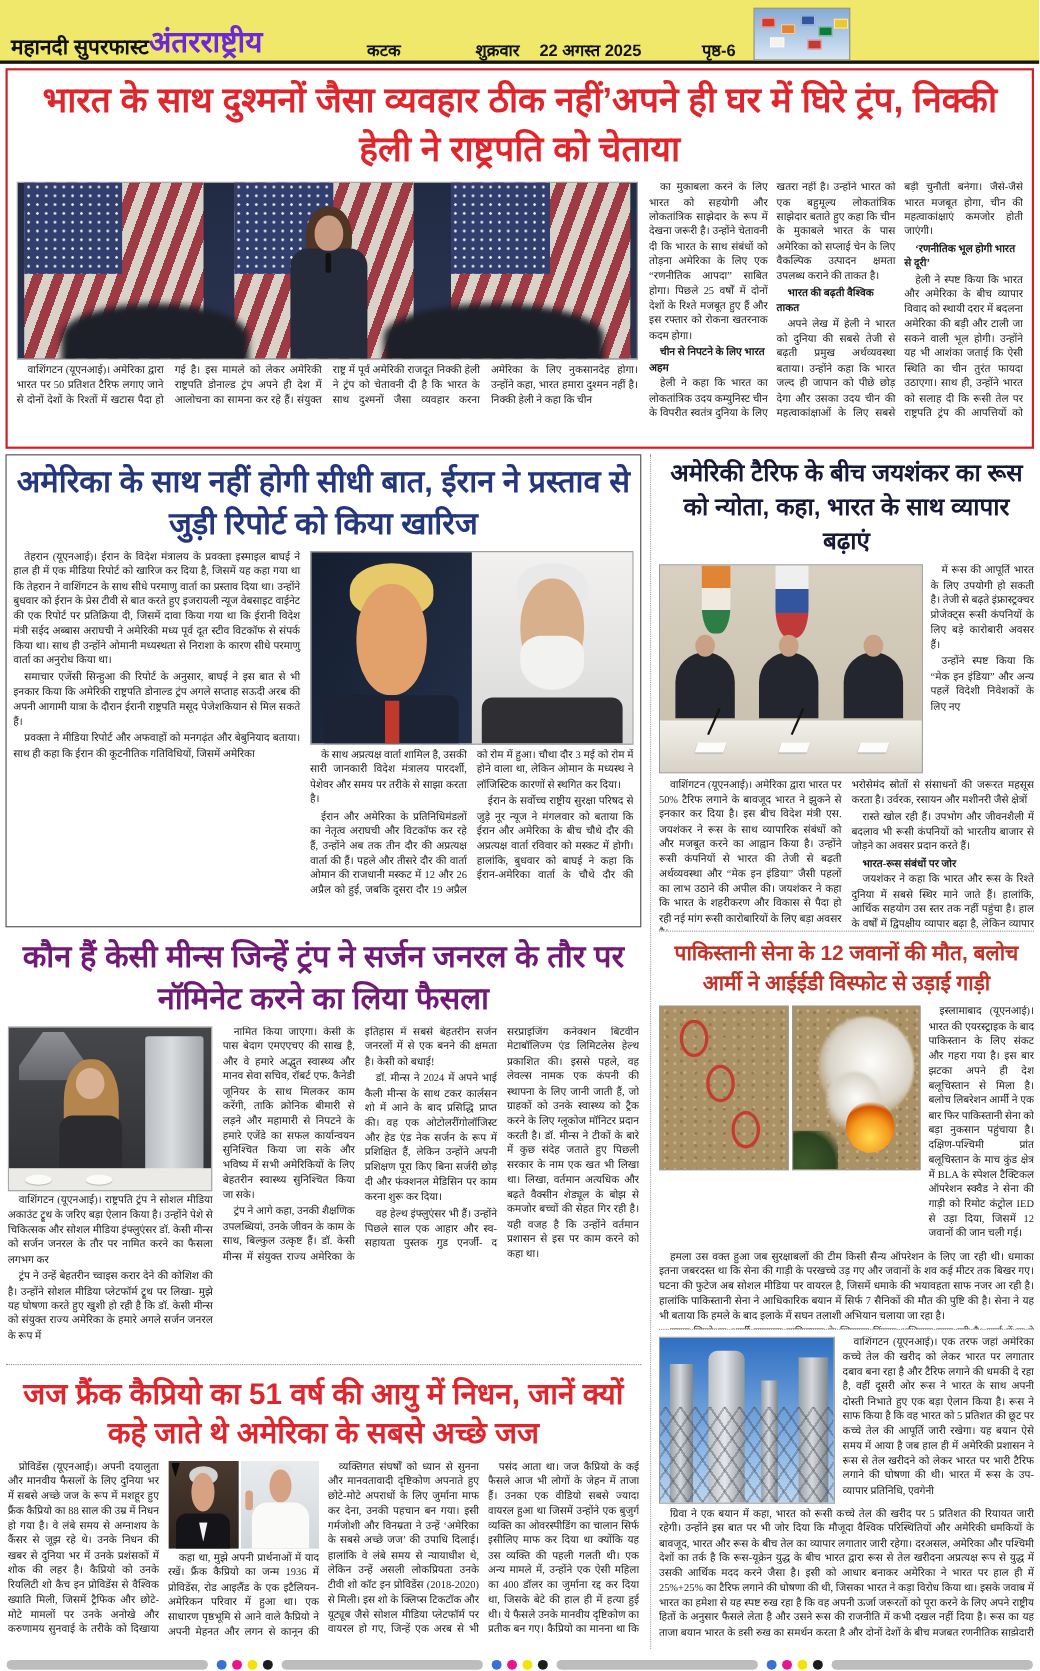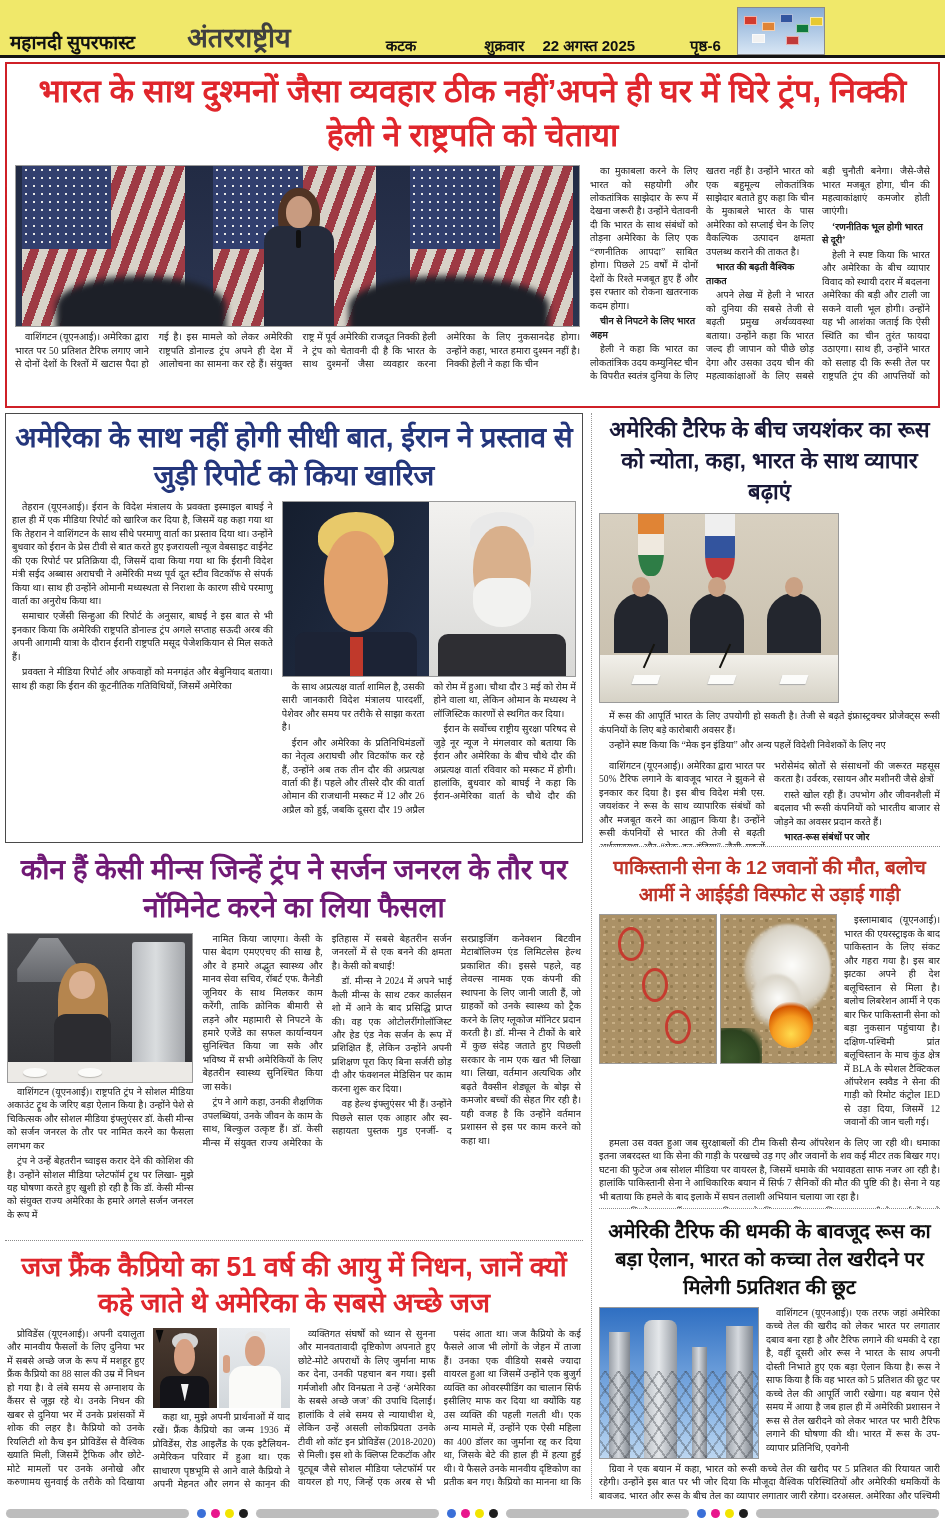--- a/index.html
+++ b/index.html
@@ -2,21 +2,21 @@
 <html><head>
 <meta charset="utf-8">
 <style>
   * { box-sizing: border-box; }
   html,body { margin:0; padding:0; background:#ffffff; }
   .page { width:945px; height:1519px; overflow:hidden; background:#fff; font-family:"Liberation Serif", serif; }
 
   
   .masthead { height:58px; background:#f0e86a; border-bottom:3px solid #141414; display:flex; align-items:flex-end; padding:0 10px; }
   .mh-paper { font-family:"Liberation Sans",sans-serif; font-weight:bold; font-size:19px; color:#111; }
-  .mh-section { font-family:"Liberation Sans",sans-serif; font-weight:bold; font-size:27px; color:#404040; margin-left:52px; }
+  .mh-section { font-family:"Liberation Sans",sans-serif; font-weight:bold; font-size:27px; color:#6d28d9; }
   .mh-meta { font-family:"Liberation Sans",sans-serif; font-weight:bold; font-size:15px; color:#111; }
   .mh-city { margin-left:95px; } .mh-day { margin-left:68px; } .mh-date { margin-left:18px; } .mh-page { margin-left:55px; }
   .mh-flags { margin-left:16px; width:88px; height:48px; position:relative; overflow:hidden; border:1px solid #8a8a8a; background:linear-gradient(#86abd6,#d8e6f4); }
   .fl { position:absolute; width:13px; height:9px; border:1px solid rgba(255,255,255,.6); }
 
   
   .t9 { font-size:9.5px; line-height:1.42; color:#1c1c1c; }
   .para { margin:0 0 2px 0; text-indent:10px; text-align:justify; }
   .subhead { margin:1px 0; font-weight:bold; text-indent:10px; text-align:left; }
   .photo { position:relative; overflow:hidden; border:1px solid #9a9a9a; background:#ccc; }
@@ -90,21 +90,21 @@
   .cj-shirt { position:absolute; bottom:8%; left:44%; width:12%; height:22%; background:#f4f4f4; clip-path:polygon(50% 100%,0 0,100% 0); }
   .cap-r { flex:1.1; position:relative; background:linear-gradient(#e9ecef,#d2d7db); overflow:hidden; }
   .ch-hair { position:absolute; left:36%; top:4%; width:30%; height:16%; background:#e6e6e6; border-radius:50%; }
   .ch-face { position:absolute; left:37%; top:10%; width:28%; height:38%; background:#d7a184; border-radius:50%; }
   .ch-gown { position:absolute; bottom:0; left:14%; width:74%; height:52%; background:#fafaf8; border-radius:14px 14px 0 0; }
   .ch-thumb { position:absolute; left:6%; top:34%; width:9%; height:22%; background:#d7a184; border-radius:4px; }
 
   
   .art-jai { height:434px; border-bottom:1px dotted #8a8a8a; margin-bottom:6px; padding-bottom:4px; overflow:hidden; }
   .jai-hl { margin:2px 0 6px 0; text-align:center; color:#181838; font-family:"Liberation Sans",sans-serif; font-weight:bold; font-size:22px; line-height:1.4; }
-  .jai-top { display:flex; gap:7px;flex-direction:column; }
+  .jai-top { display:flex; gap:7px; }
   .ph-jai { width:240px; height:190px; background:linear-gradient(#d8d0c0,#c6bdab); }
   .jf-india { position:absolute; left:16%; top:0; width:26px; height:62px; background:linear-gradient(#e08435 33%,#efe9df 33% 66%,#2e7d46 66%); border-radius:0 0 40% 40%; }
   .jf-russia { position:absolute; left:44%; top:0; width:30px; height:66px; background:linear-gradient(#efefef 33%,#33549e 33% 66%,#c03a3a 66%); border-radius:0 0 40% 40%; }
   .jfig { position:absolute; top:42%; width:54px; height:60px; background:#23262e; border-radius:27px 27px 0 0; }
   .jhead { position:absolute; top:-16px; left:18px; width:18px; height:20px; background:#caa184; border-radius:50%; }
   .jtable { position:absolute; bottom:0; width:100%; height:25%; background:linear-gradient(#f2f0ea,#d6d2c6); }
   .jcard { position:absolute; bottom:10%; width:26px; height:9px; background:#fcfcfa; transform:skewX(-18deg); box-shadow:0 1px 1px #aaa; }
   .jmic { position:absolute; width:2px; height:26px; background:#15140f; transform:rotate(24deg); }
   .jai-side { flex:1; overflow:hidden; }
   .jai-below { column-count:2; column-gap:9px; margin-top:5px; height:178px; overflow:hidden; }
@@ -362,21 +362,20 @@
               <p class="para">इस्लामाबाद (यूएनआई)। भारत की एयरस्ट्राइक के बाद पाकिस्तान के लिए संकट और गहरा गया है। इस बार झटका अपने ही देश बलूचिस्तान से मिला है। बलोच लिबरेशन आर्मी ने एक बार फिर पाकिस्तानी सेना को बड़ा नुकसान पहुंचाया है। दक्षिण-पश्चिमी प्रांत बलूचिस्तान के माच कुंड क्षेत्र में BLA के स्पेशल टैक्टिकल ऑपरेशन स्क्वैड ने सेना की गाड़ी को रिमोट कंट्रोल IED से उड़ा दिया, जिसमें 12 जवानों की जान चली गई।</p>
             </div>
         </div>
         <div class="pak-below t9">
             <p class="para">हमला उस वक्त हुआ जब सुरक्षाबलों की टीम किसी सैन्य ऑपरेशन के लिए जा रही थी। धमाका इतना जबरदस्त था कि सेना की गाड़ी के परखच्चे उड़ गए और जवानों के शव कई मीटर तक बिखर गए। घटना की फुटेज अब सोशल मीडिया पर वायरल है, जिसमें धमाके की भयावहता साफ नजर आ रही है। हालांकि पाकिस्तानी सेना ने आधिकारिक बयान में सिर्फ 7 सैनिकों की मौत की पुष्टि की है। सेना ने यह भी बताया कि हमले के बाद इलाके में सघन तलाशी अभियान चलाया जा रहा है।</p>
             <p class="para">बलूच लिबरेशन आर्मी लगातार पाकिस्तान के खिलाफ हिंसक अभियान चला रही है। मार्च में क्रू ने क्वेटा-पेशावर जा रही जाफर एक्सप्रेस का अपहरण किया था, जिसमें 440 यात्री सवार थे। उसमें भी दर्जनों पाकिस्तानी सैनिक मारे गए थे। बलूचिस्तान में पिछले दो दशकों से जारी असंतोष की जड़ें गहरी हैं। स्थानीय नेताओं का आरोप है कि इस क्षेत्र की खनिज संपदा का शोषण हो रहा है और सरकार वहां के लोगों के साथ सौतेला व्यवहार कर रही है।</p>
           </div>
       </section>
 
       <section class="art-rus">
-        <h2 class="rus-hl">अमेरिकी टैरिफ की धमकी के बावजूद रूस का बड़ा ऐलान, भारत को कच्चा तेल खरीदने पर मिलेगी 5प्रतिशत की छूट</h2>
         <div class="rus-top">
           <div class="photo ph-rus">
             <div class="rus-tw" style="left:6%;width:13%;height:84%"></div>
             <div class="rus-tw" style="left:28%;width:21%;height:92%;border-radius:8px 8px 0 0;background:linear-gradient(90deg,#b9bec4,#e4e7ea 45%,#9298a0)"></div>
             <div class="rus-tw" style="left:58%;width:10%;height:74%"></div>
             <div class="rus-tw" style="right:3%;width:17%;height:88%"></div>
             <div class="rus-lattice"></div>
           </div>
           <div class="rus-side t9">
               <p class="para">वाशिंगटन (यूएनआई)। एक तरफ जहां अमेरिका कच्चे तेल की खरीद को लेकर भारत पर लगातार दबाव बना रहा है और टैरिफ लगाने की धमकी दे रहा है, वहीं दूसरी ओर रूस ने भारत के साथ अपनी दोस्ती निभाते हुए एक बड़ा ऐलान किया है। रूस ने साफ किया है कि वह भारत को 5 प्रतिशत की छूट पर कच्चे तेल की आपूर्ति जारी रखेगा। यह बयान ऐसे समय में आया है जब हाल ही में अमेरिकी प्रशासन ने रूस से तेल खरीदने को लेकर भारत पर भारी टैरिफ लगाने की घोषणा की थी। भारत में रूस के उप-व्यापार प्रतिनिधि, एवगेनी</p>

